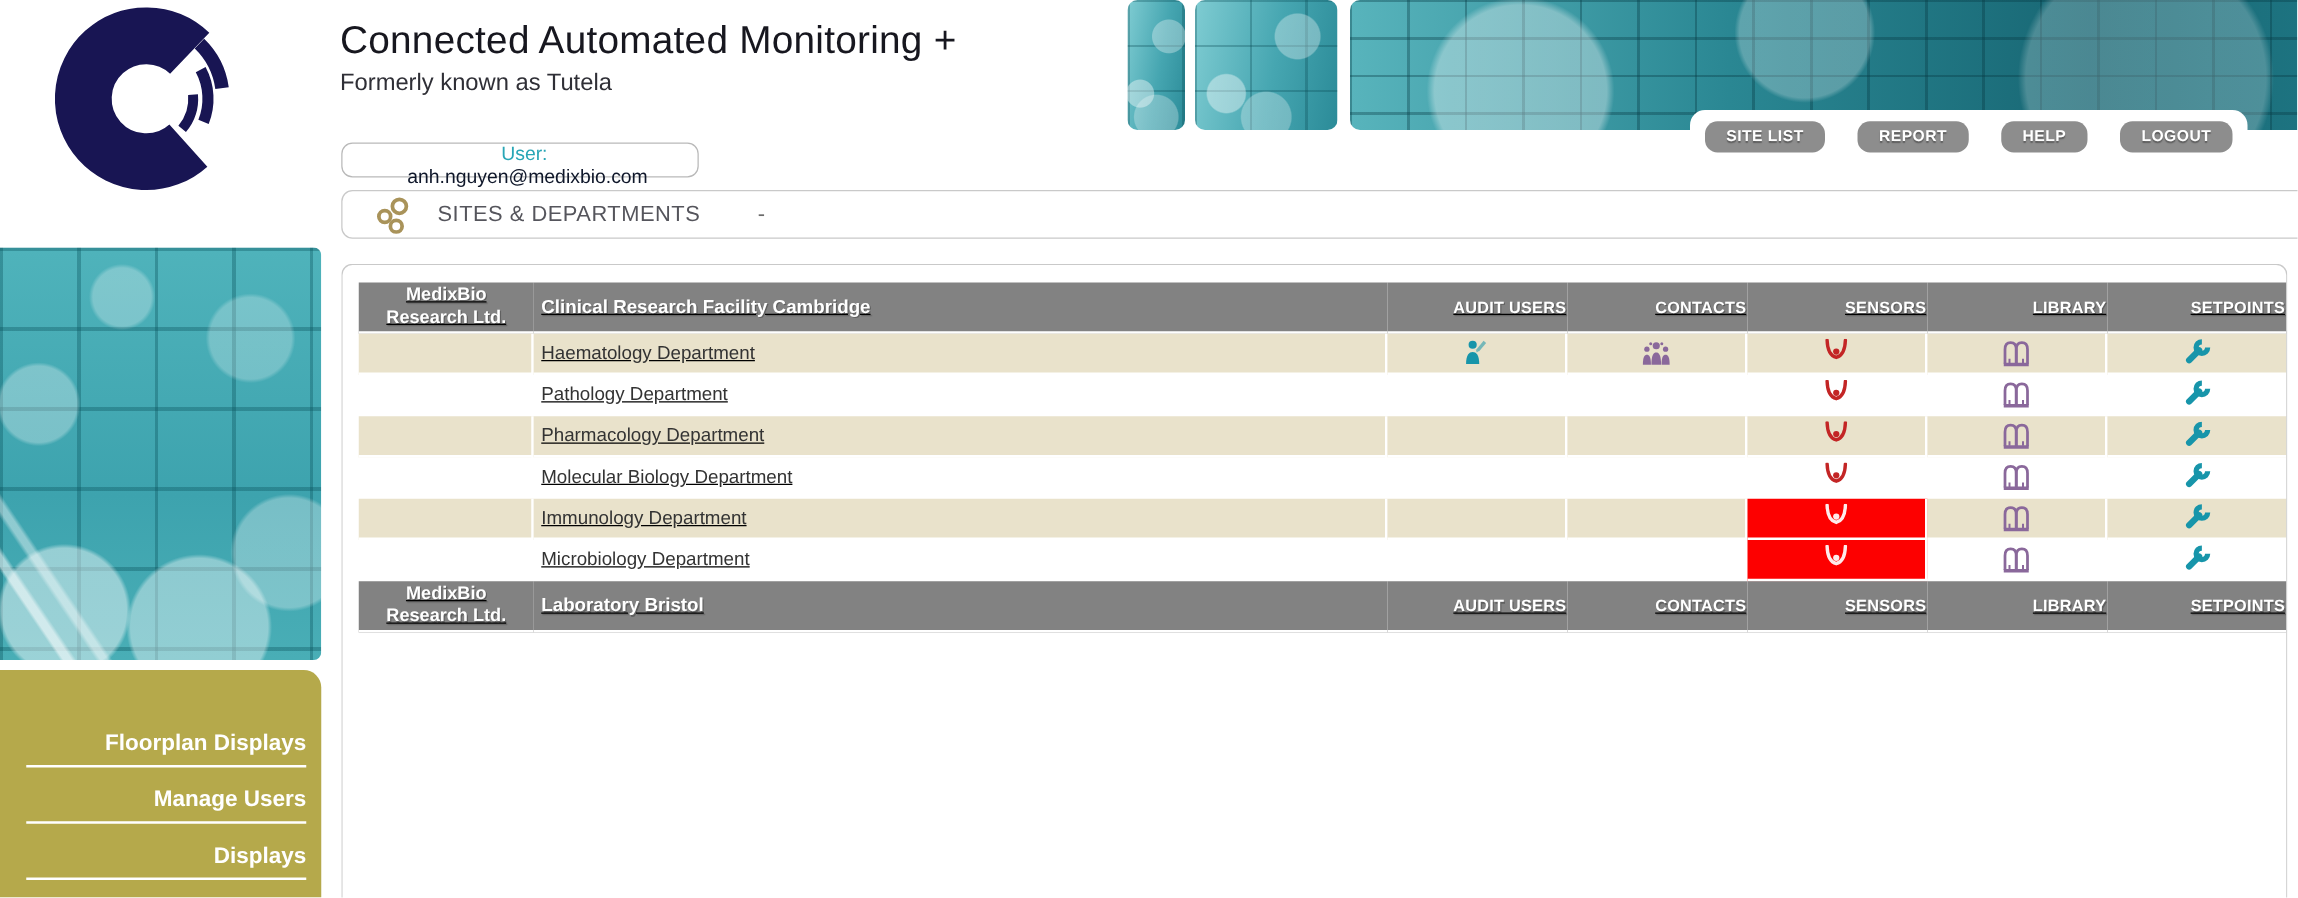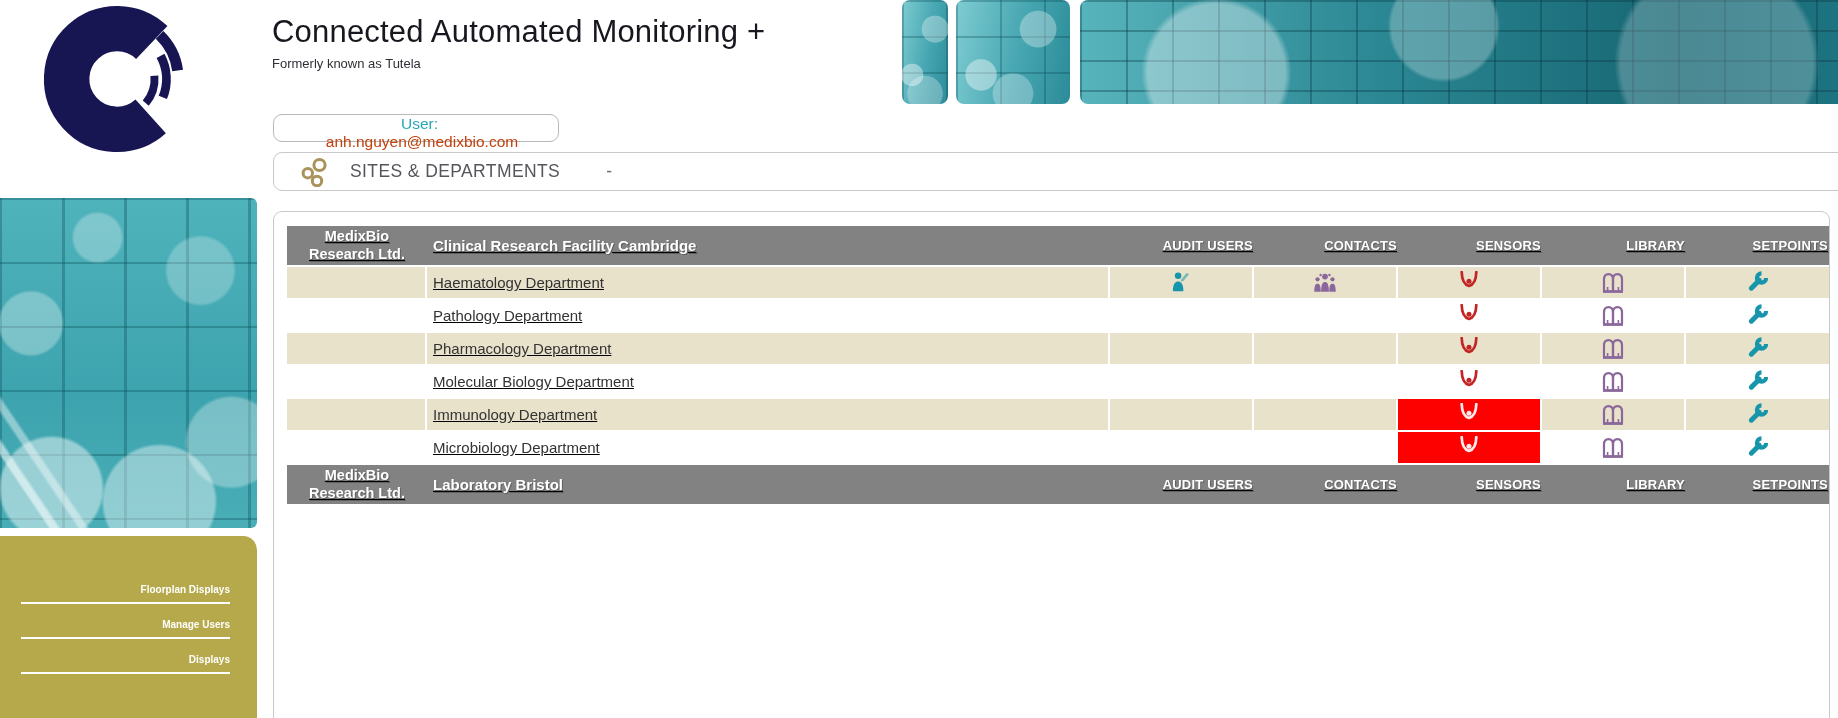--- a/index.html
+++ b/index.html
@@ -2,21 +2,21 @@
 <html><head>
 <meta charset="utf-8">
 <style>
   html,body{margin:0;padding:0;background:#fff;}
   body{width:1838px;height:718px;overflow:hidden;font-family:"Liberation Sans",sans-serif;position:relative;}
   #app{position:absolute;inset:0;background:#fff;}
 
   
   .logo{position:absolute;left:38px;top:0;width:158px;height:158px;}
   .app-title{position:absolute;left:272px;top:14px;font-size:31px;font-weight:500;color:#17171f;letter-spacing:.2px;white-space:nowrap;}
-  .app-subtitle{position:absolute;left:272px;top:56px;font-size:13px;color:#2f2f36;}
+  .app-subtitle{position:absolute;left:272px;top:56px;font-size:19px;color:#2f2f36;}
 
   .banner-piece{position:absolute;top:0;height:104px;border-radius:8px;
     background:
       radial-gradient(circle at 22% 72%, rgba(255,255,255,.40) 0 13%, rgba(255,255,255,0) 14%),
       radial-gradient(circle at 72% 28%, rgba(255,255,255,.32) 0 16%, rgba(255,255,255,0) 17%),
       radial-gradient(circle at 50% 90%, rgba(255,255,255,.28) 0 18%, rgba(255,255,255,0) 19%),
       repeating-linear-gradient(to right, rgba(8,72,82,.30) 0 2px, rgba(0,0,0,0) 2px 44px),
       repeating-linear-gradient(to bottom, rgba(8,72,82,.30) 0 2px, rgba(0,0,0,0) 2px 36px),
       linear-gradient(100deg,#7fccd2,#46a6b1 55%,#2b8b98);}
   .bp1{left:902px;width:46px;}
@@ -32,21 +32,21 @@
 
   .nav-strip{position:absolute;left:1352px;top:88px;width:446px;height:42px;background:#fff;border-radius:12px;
     display:flex;align-items:center;justify-content:space-between;padding:0 12px;box-sizing:border-box;z-index:5;}
   .nav-btn{background:#8d8d8d;color:#fff;font-weight:bold;font-size:12.5px;letter-spacing:.4px;
     border:none;border-radius:10px;height:25px;line-height:25px;padding:0 17px;cursor:pointer;
     text-shadow:0 1px 1px rgba(0,0,0,.35);font-family:"Liberation Sans",sans-serif;}
 
   .user-box{position:absolute;left:273px;top:114px;width:286px;height:28px;border:1.5px solid #b9b9b9;border-radius:9px;
     box-sizing:border-box;display:flex;align-items:center;padding-left:12px;font-size:15.5px;white-space:nowrap;flex-direction:column;}
   .user-label{color:#29a6b6;margin-right:5px;}
-  .user-email{color:#c2410c;}
+  .user-email{color:#0f172a;}
 
   
   .section-bar{position:absolute;left:273px;top:152px;width:1838px;height:39px;border:1.5px solid #c9c9c9;border-radius:9px;
     box-sizing:border-box;display:flex;align-items:center;padding-left:26px;background:#fff;}
   .cluster-ic{width:30px;height:30px;color:#a9935a;margin-right:20px;}
   .section-title{font-size:17.5px;color:#55555c;letter-spacing:.4px;}
   .section-suffix{font-size:17.5px;color:#6b6b6b;margin-left:46px;}
 
   
   .content-box{position:absolute;left:273px;top:211px;width:1557px;height:670px;border:1.5px solid #c9c9c9;border-bottom:none;
@@ -80,22 +80,22 @@
       radial-gradient(circle at 20% 88%, rgba(255,255,255,.45) 0 14%, rgba(255,255,255,0) 15%),
       radial-gradient(circle at 62% 92%, rgba(255,255,255,.40) 0 16%, rgba(255,255,255,0) 17%),
       radial-gradient(circle at 90% 74%, rgba(255,255,255,.30) 0 13%, rgba(255,255,255,0) 14%),
       radial-gradient(circle at 12% 38%, rgba(255,255,255,.30) 0 10%, rgba(255,255,255,0) 11%),
       radial-gradient(circle at 78% 22%, rgba(255,255,255,.25) 0 10%, rgba(255,255,255,0) 11%),
       radial-gradient(circle at 38% 12%, rgba(255,255,255,.28) 0 7%, rgba(255,255,255,0) 8%),
       repeating-linear-gradient(to right, rgba(8,80,90,.35) 0 2.5px, rgba(0,0,0,0) 2.5px 62px),
       repeating-linear-gradient(to bottom, rgba(8,80,90,.35) 0 2.5px, rgba(0,0,0,0) 2.5px 64px),
       linear-gradient(to bottom,#4fb3bb,#3da3ae 60%,#49aeb6);}
   .side-menu{position:absolute;left:0;top:536px;width:257px;height:182px;background:#b5a94b;border-radius:0 14px 0 0;box-sizing:border-box;padding-top:48px;}
-  .side-link{margin:0 27px 15px 21px;border-bottom:2px solid #fff;padding-bottom:7px;text-align:right;
-    color:#fff;font-weight:bold;font-size:10px;cursor:pointer;}
+  .side-link{margin:0 12px 15px 21px;border-bottom:2px solid #fff;padding-bottom:7px;text-align:right;
+    color:#fff;font-weight:bold;font-size:18px;cursor:pointer;}
 
   .hidden-defs{position:absolute;width:0;height:0;overflow:hidden;}
 </style>
 </head>
 <body>
 
 <svg class="hidden-defs" aria-hidden="true">
   <defs>
     <symbol id="i-audit" viewBox="0 0 24 24">
       <circle cx="9" cy="5" r="3.4" fill="currentColor"></circle>
@@ -146,20 +146,26 @@
     <path d="M117.9,76.7 A38,38 0 0 1 109.1,104.4" fill="none" stroke="#181553" stroke-width="8"></path>
   </svg>
 
   <div class="app-title">Connected Automated Monitoring +</div>
   <div class="app-subtitle">Formerly known as Tutela</div>
 
   <div class="banner-piece bp1"></div>
   <div class="banner-piece bp2"></div>
   <div class="banner-piece bp3"></div>
 
+  <div class="nav-strip">
+    <button class="nav-btn">SITE LIST</button>
+    <button class="nav-btn">REPORT</button>
+    <button class="nav-btn">HELP</button>
+    <button class="nav-btn">LOGOUT</button>
+  </div>
 
   <div class="user-box">
     <span class="user-label">User:</span>
     <span class="user-email">anh.nguyen@medixbio.com</span>
   </div>
 
   <div class="section-bar">
     <svg class="cluster-ic">
         <use href="#i-cluster"></use>
       </svg>

